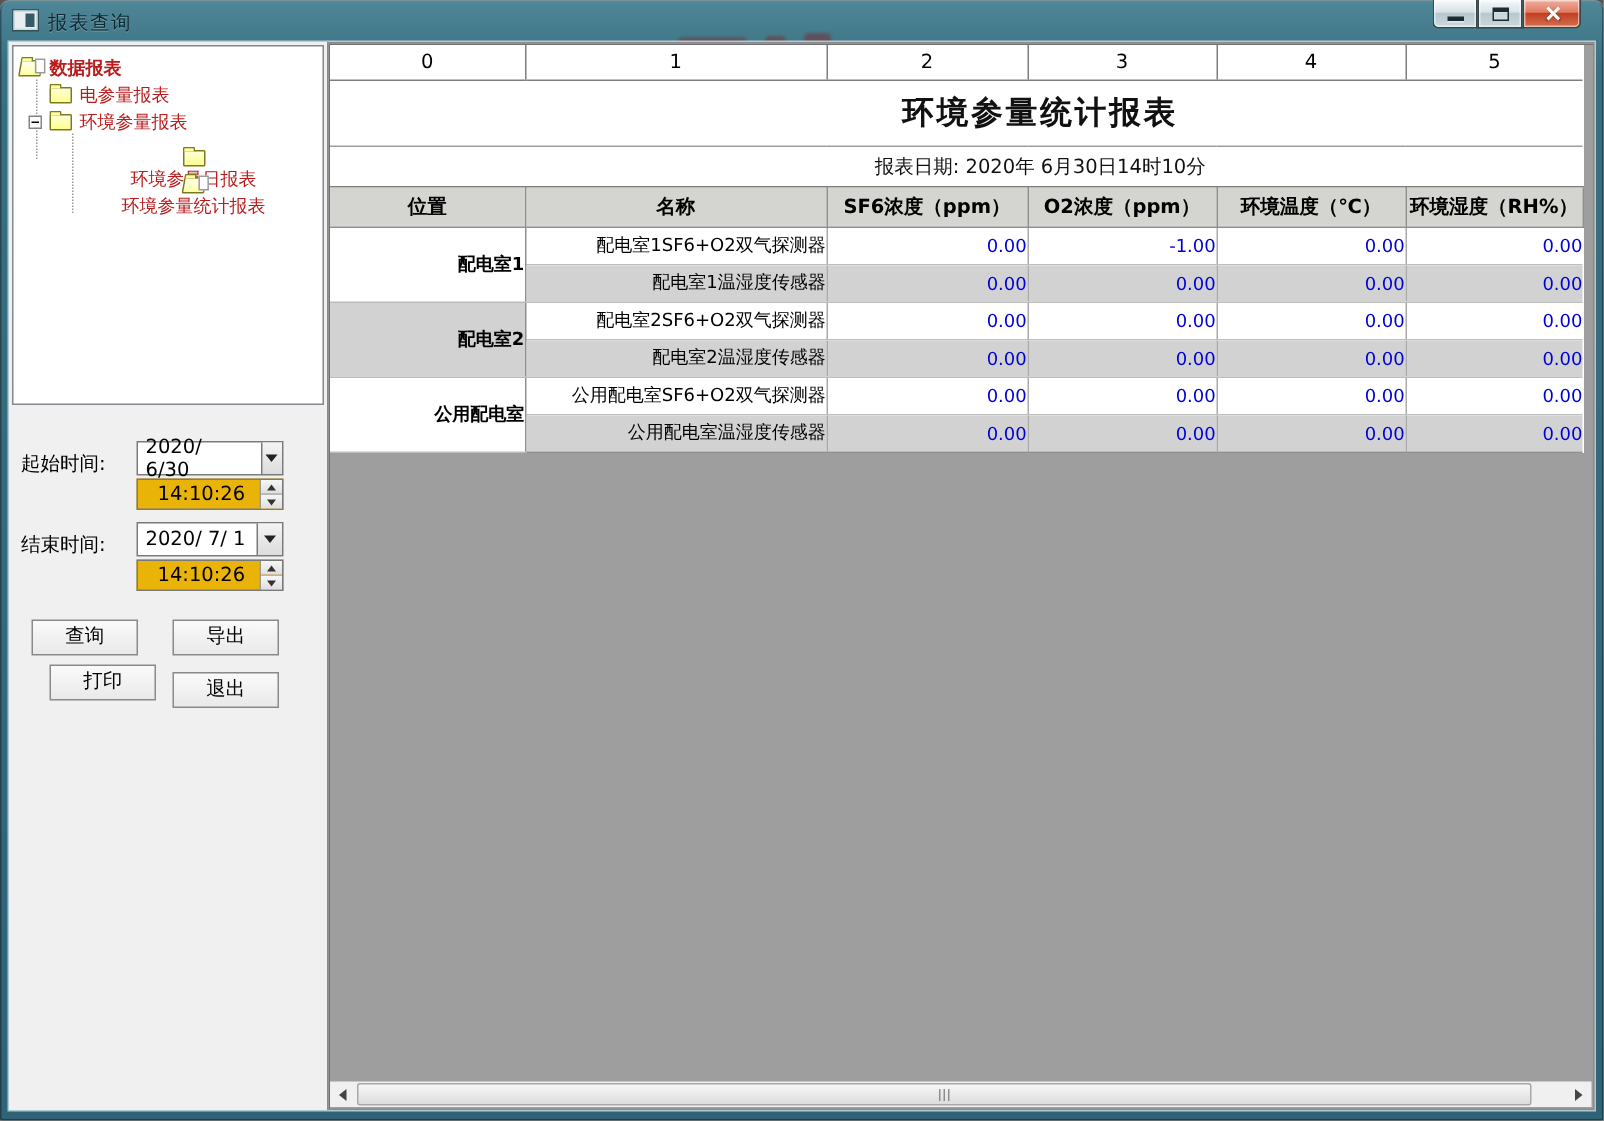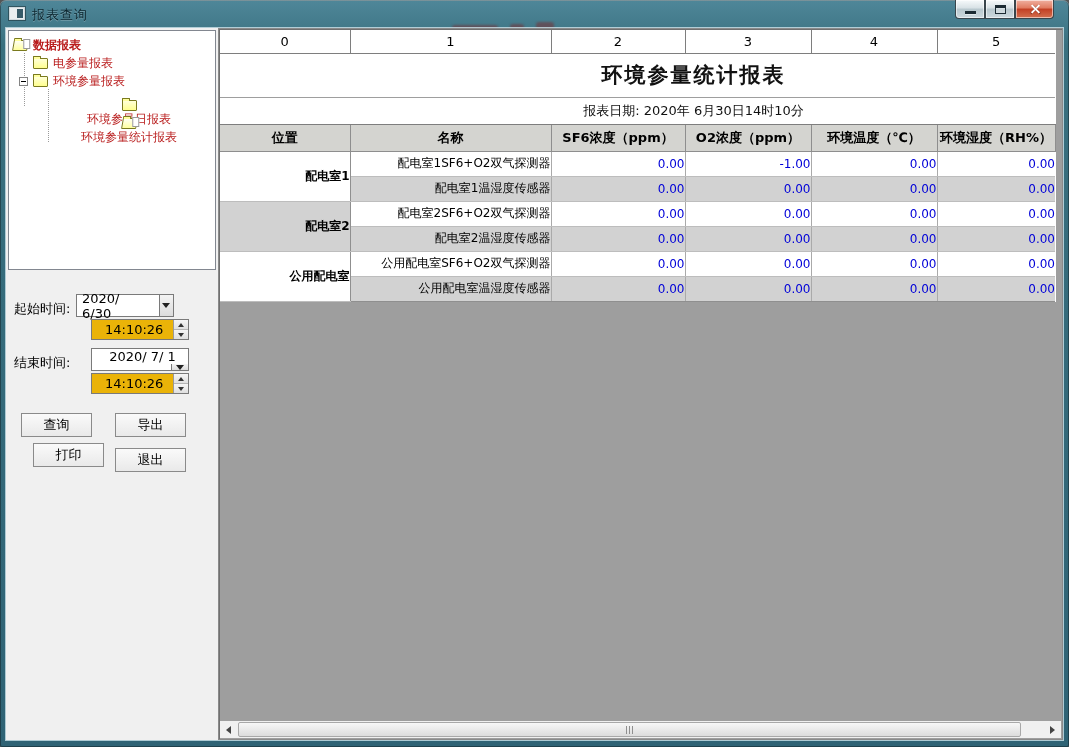--- a/index.html
+++ b/index.html
@@ -158,40 +158,40 @@
           <span>环境参量日报表</span>
         </div>
         <div class="t-row t-l2">
           <span class="spacer9"></span>
           <span class="folder open"></span>
           <span>环境参量统计报表</span>
         </div>
       </div>
 
       <div class="f-label" style="left:8px;top:272px;">起始时间:</div>
-      <div class="combo" style="left:70px;top:266px;gap:18px;">
+      <div class="combo" style="left:85px;top:266px;gap:18px;">
         <span>2020/ 6/30</span>
         <span class="combo-btn">
             <span class="tri-down"></span>
           </span>
       </div>
       <div class="spin" style="left:85px;top:291px;">
         <span>14:10:26</span>
         <span class="spin-btns">
           <span class="spin-up">
               <span class="tri-up-s"></span>
             </span>
           <span class="spin-dn">
               <span class="tri-dn-s"></span>
             </span>
         </span>
       </div>
 
       <div class="f-label" style="left:8px;top:326px;">结束时间:</div>
-      <div class="combo" style="left:85px;top:320px;flex-direction:column;">
+      <div class="combo" style="left:85px;top:320px;">
         <span>2020/ 7/ 1</span>
         <span class="combo-btn">
             <span class="tri-down"></span>
           </span>
       </div>
       <div class="spin" style="left:85px;top:345px;">
         <span>14:10:26</span>
         <span class="spin-btns">
           <span class="spin-up">
               <span class="tri-up-s"></span>

